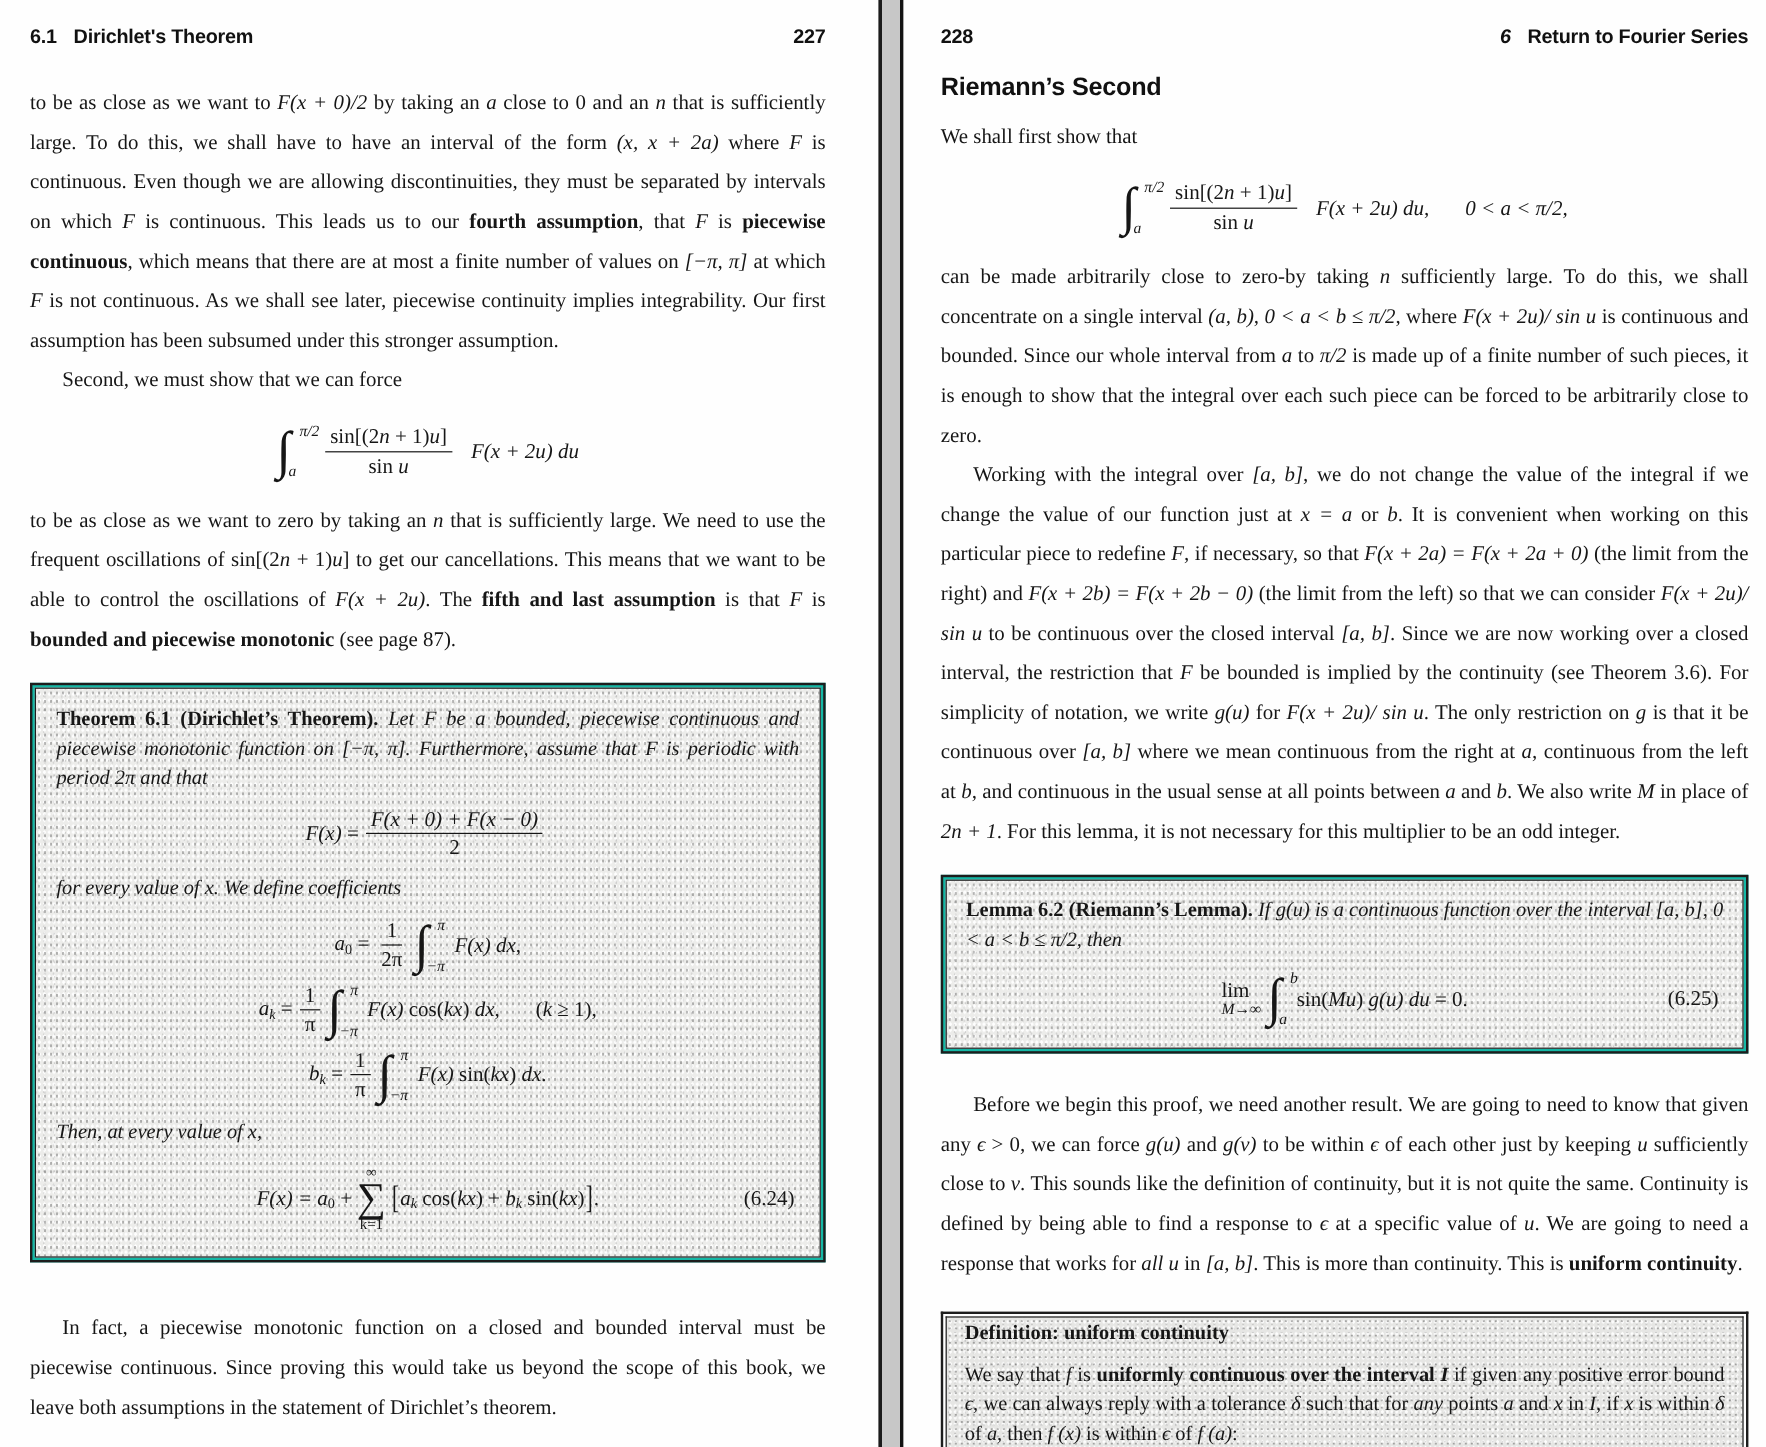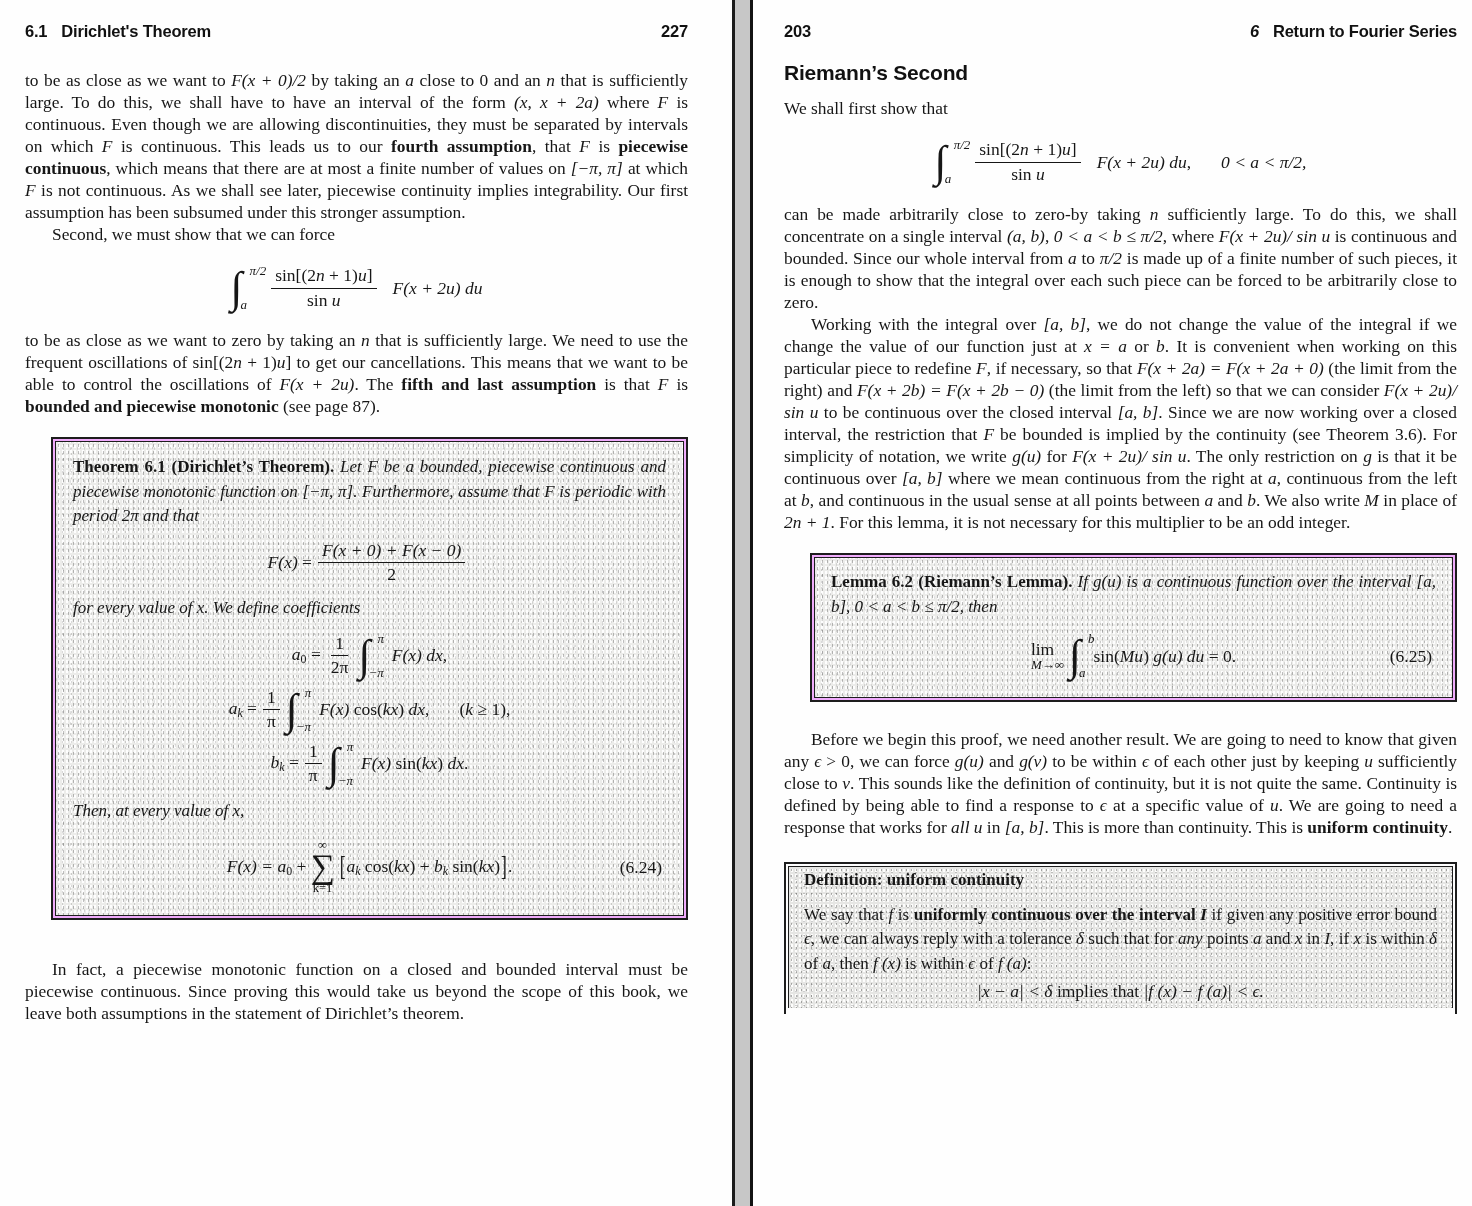--- a/index.html
+++ b/index.html
@@ -12,21 +12,21 @@
   .page-inner-right{padding:22px 15px 0 31px;}
 
   
   .runhead{display:flex;justify-content:space-between;align-items:baseline;
            font-family:"Liberation Sans",sans-serif;font-weight:bold;font-size:16.5px;
            letter-spacing:-0.2px;margin-bottom:28px;color:#111;}
   .runhead .grp{display:flex;gap:14px;align-items:flex-end;}
   .chapnum-italic{font-style:italic;}
 
   
-  .bt{font-size:17.4px;line-height:22px;text-align:justify;margin:0;}
+  .bt{font-size:17.4px;line-height:33px;text-align:justify;margin:0;}
   .indent{text-indent:1.55em;}
   .s-i{font-style:italic;}
   .s-b{font-weight:bold;}
   .s-d{font-size:0.68em;vertical-align:-0.25em;}
 
   
   .sechead{font-family:"Liberation Sans",sans-serif;font-weight:bold;font-size:21px;
            letter-spacing:-0.2px;margin:14px 0 12px;color:#111;}
 
   
@@ -47,21 +47,21 @@
   .limgrp{display:inline-flex;flex-direction:column;line-height:1.05;
           margin-right:5px;font-size:13px;font-style:italic;}
   .limgrp .lw{font-size:17.5px;font-style:normal;}
   .bigbr{display:inline-block;transform:scaleY(1.55);font-style:normal;padding:0 1px;}
   .eqnum{position:absolute;right:4px;top:50%;transform:translateY(-50%);font-style:normal;}
   .eqgap{display:inline-block;width:10px;}
   .cond{margin-left:30px;font-style:italic;}
   .note{margin-left:30px;}
 
   
-  .rulebox{border:2px solid #1d1d1d;padding:2px;background:#f0abfc;margin-left:26px;}
+  .rulebox{border:2px solid #1d1d1d;padding:2px;background:#14b8a6;}
   .rulebox-inner{border:1.4px solid #1d1d1d;padding:13px 17px 12px;}
   .speckle{background-color:#ececea;
     background-image:
       radial-gradient(rgba(35,35,35,0.30) 0.7px, transparent 0.9px),
       radial-gradient(rgba(70,70,70,0.20) 0.8px, transparent 1.0px),
       radial-gradient(rgba(110,110,110,0.22) 0.6px, transparent 0.9px),
       radial-gradient(rgba(255,255,255,0.95) 1.0px, transparent 1.3px);
     background-size:5px 7px, 9px 6px, 7px 11px, 4px 5px;
     background-position:0 0, 2px 3px, 4px 1px, 1px 2px;}
   .speckle2{background-color:#e6e6e4;
@@ -210,21 +210,21 @@
   </div>
 
   <div class="gut" id="gut-line-left"></div>
   <div class="gut" id="gut-band"></div>
   <div class="gut" id="gut-line-right"></div>
 
   <div class="page" id="right-page">
     <div class="page-inner-right">
 
       <div class="runhead" style="margin-bottom:20px;">
-        <span>203</span>
+        <span>228</span>
         <span class="grp">
           <span class="chapnum-italic">6</span>
           <span>Return to Fourier Series</span>
         </span>
       </div>
 
       <div class="sechead">Riemann’s Second</div>
       <p class="bt">We shall first show that</p>
 
       <div class="eqrow" style="margin:18px 0 16px;">

